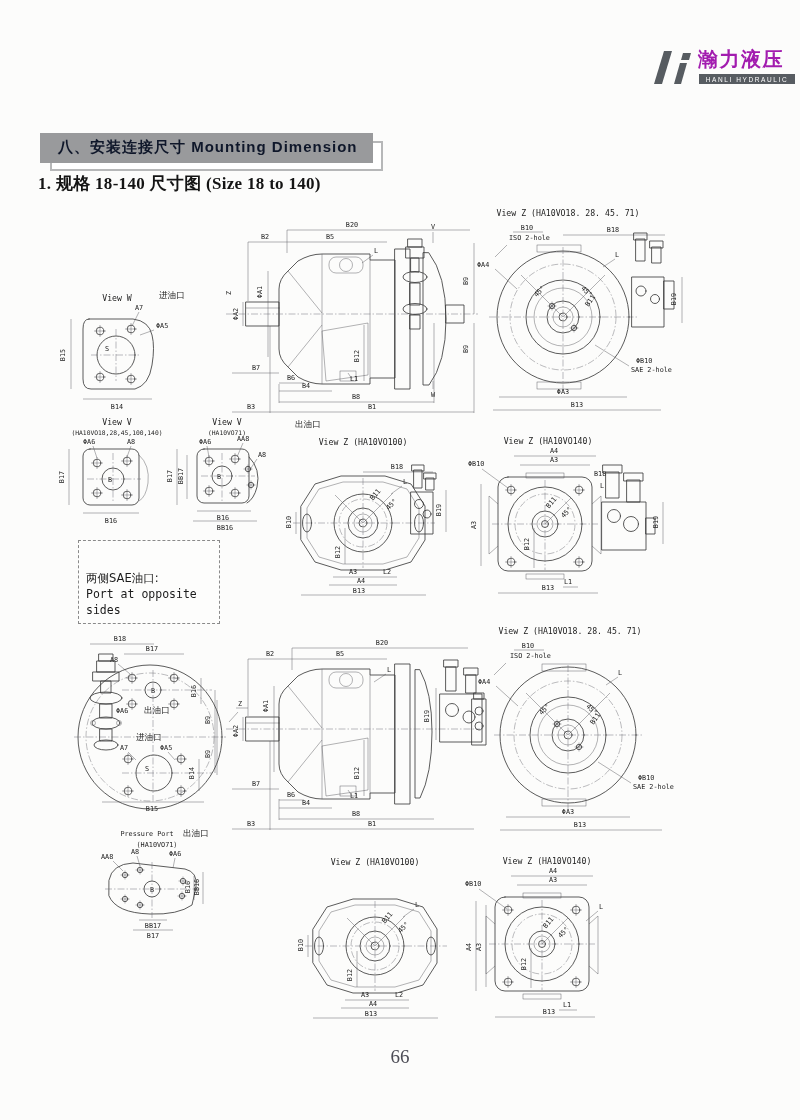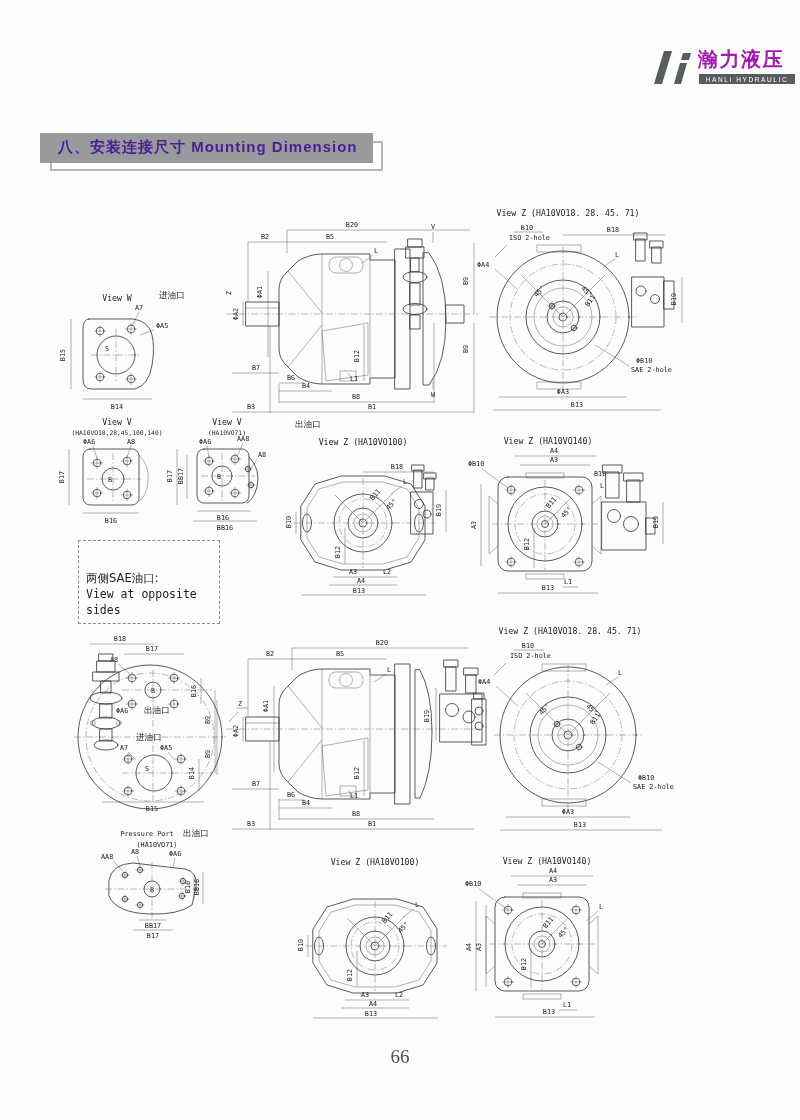--- a/index.html
+++ b/index.html
@@ -9,21 +9,21 @@
   .logo{position:absolute;left:652px;top:46px;width:130px;height:48px;}
   .logo .mark{position:absolute;left:0;top:2px;}
   .logo .cn{position:absolute;left:46px;top:0;font-size:20px;font-weight:700;color:#a21caf;
             letter-spacing:1.5px;font-family:"DejaVu Sans",sans-serif;white-space:nowrap;}
   .logo .enbar{position:absolute;left:47px;top:28px;width:96px;background:#575c61;color:#fff;
             font-size:6.5px;letter-spacing:1.6px;text-align:center;padding:1.5px 0 1px;}
   
   .banner-wrap{position:absolute;left:40px;top:133px;}
   .banner-frame{position:absolute;left:10px;top:8px;right:-10px;bottom:-8px;
                 background:#fff;border:2px solid #b6b7b8;z-index:0;}
-  .banner{position:relative;z-index:1;background:#999a9c;color:#4c1d95;font-weight:700;
+  .banner{position:relative;z-index:1;background:#999a9c;color:#0f172a;font-weight:700;
           font-size:15px;letter-spacing:1px;padding:5px 16px 6px 18px;white-space:nowrap;}
   .sec-title{position:absolute;left:38px;top:172px;font-size:17px;color:#141414;
              font-family:"Liberation Serif",serif;font-weight:600;letter-spacing:.3px;}
   
   .note{position:absolute;border:1px dashed #8a8a8a;background:#fdfdfc;color:#1b1b1b;
         font-family:"DejaVu Sans Mono",monospace;font-size:11.5px;line-height:16px;
         padding:5px 7px;}
   .note .cjk{font-family:"DejaVu Sans",sans-serif;margin-top:24px;}
   .page-num{position:absolute;left:0;right:0;top:1046px;text-align:center;color:#4c4c55;
             font-size:19px;font-family:Liberation Serif, serif;}
@@ -51,20 +51,21 @@
       <polygon points="29,12 31,5 39,5 37,12" fill="#575c61"></polygon>
     </svg>
     <div class="cn">瀚力液压</div>
     <div class="enbar">HANLI HYDRAULIC</div>
   </div>
 
   <div class="banner-wrap">
     <div class="banner-frame"></div>
     <div class="banner">八、安装连接尺寸 Mounting Dimension</div>
   </div>
+  <div class="sec-title">1. 规格 18-140 尺寸图 (Size 18 to 140)</div>
 
   <svg class="dw" style="left:55px;top:283px" width="210" height="146" viewBox="0 0 210 146">
     <defs>
       <g id="bh">
           <circle class="ln" r="3.8"></circle>
           <line class="tn" x1="-6" y1="0" x2="6" y2="0"></line>
           <line class="tn" x1="0" y1="-6" x2="0" y2="6"></line>
         </g>
       <g id="bhs">
           <circle class="ln" r="2.7"></circle>
@@ -141,21 +142,21 @@
     <text class="dim" transform="rotate(-90 128 63)" x="128" y="63">BB17</text>
     <line class="tn" x1="142" y1="98" x2="196" y2="98"></line>
     <text class="dim" x="168" y="107">B16</text>
     <line class="tn" x1="138" y1="108" x2="202" y2="108"></line>
     <text class="dim" x="170" y="117">BB16</text>
     <text class="cjk9" x="240" y="14">出油口</text>
   </svg>
 
   <div class="note" style="left:78px;top:540px;width:126px;">
     <div class="cjk">两侧SAE油口:</div>
-    <div>View at opposite</div>
+    <div>Port at opposite</div>
     <div>sides</div>
   </div>
 
   <svg class="dw" style="left:222px;top:213px" width="262" height="217" viewBox="0 0 262 217">
     <line class="tn" x1="65" y1="17" x2="248" y2="17"></line>
       <text class="dim" x="130" y="14">B20</text>
     <line class="tn" x1="65" y1="29" x2="165" y2="29"></line>
       <text class="dim" x="108" y="26">B5</text>
     <line class="tn" x1="26" y1="29" x2="65" y2="29"></line>
       <text class="dim" x="43" y="26">B2</text>

